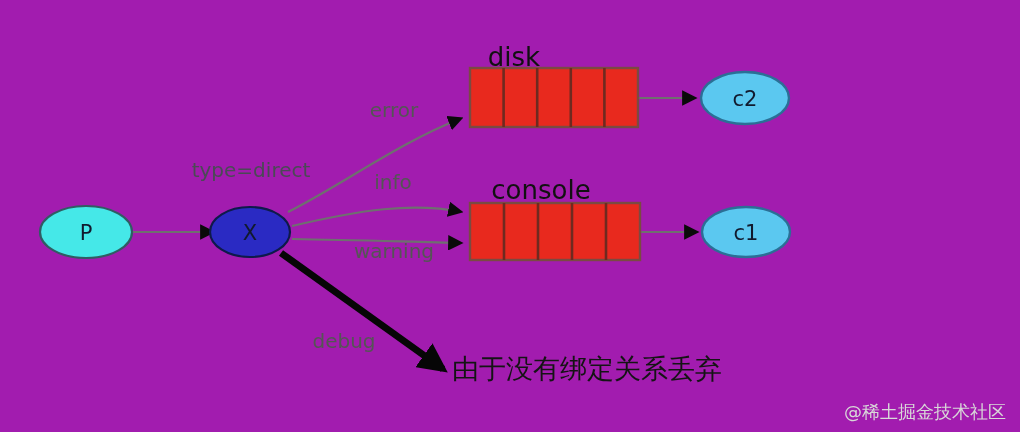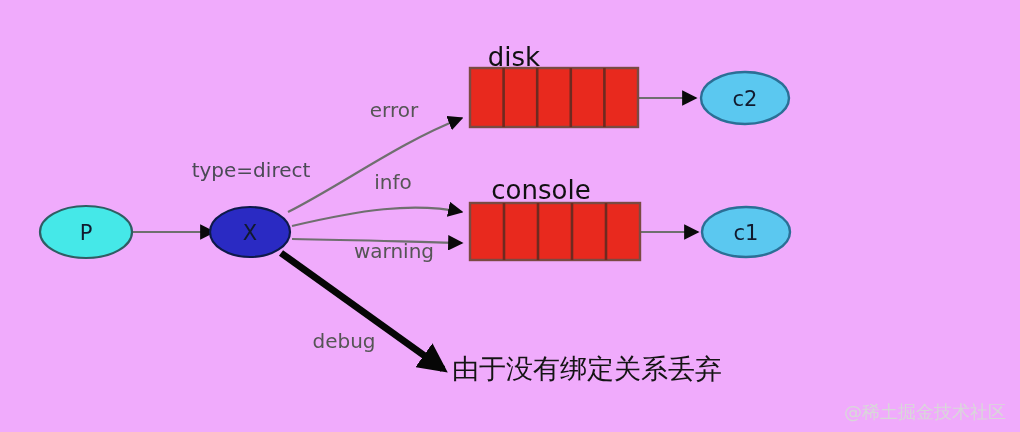--- a/index.html
+++ b/index.html
@@ -7,21 +7,21 @@
     padding: 0;
     background: #ffffff;
   }
   body {
     font-family: "DejaVu Sans", sans-serif;
   }
   #stage {
     position: relative;
     width: 1020px;
     height: 432px;
-    background: #f0abfc;
+    background: #a21caf;
     overflow: hidden;
   }
   #diagram-svg {
     position: absolute;
     left: 0;
     top: 0;
     width: 1020px;
     height: 432px;
   }
   .node-label {

